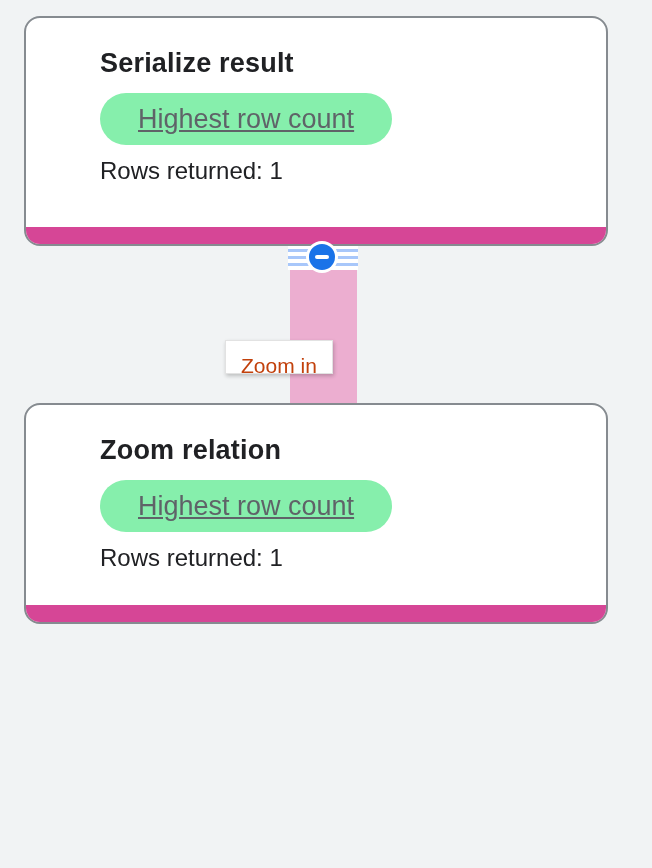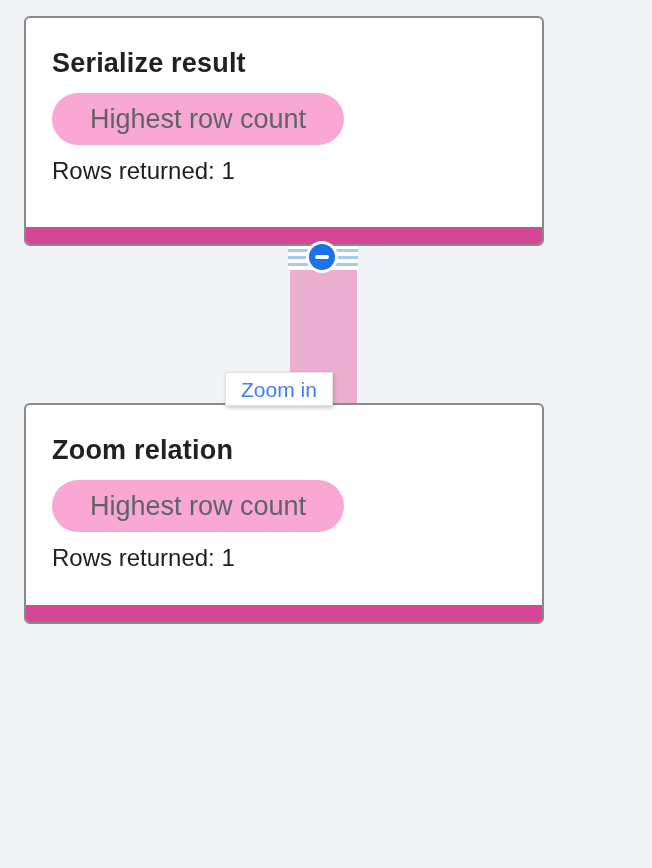--- a/index.html
+++ b/index.html
@@ -14,52 +14,54 @@
   .canvas {
     position: relative;
     width: 652px;
     height: 868px;
   }
 
   
   .node {
     position: absolute;
     left: 24px;
-    width: 520px;
+    width: 584px;
     background: #ffffff;
     border: 2px solid #868b90;
-    border-radius: 6px;
+    border-radius: 16px;
     box-sizing: border-box;
     overflow: hidden;
     z-index: 2;
     cursor: pointer;
+    padding-left: 48px;
   }
   .node-1 { top: 16px;  height: 230px; }
   .node-2 { top: 403px; height: 221px; }
 
   .node-content { padding: 28px 26px 0 26px; }
 
   .node-title {
     font-size: 27px;
     font-weight: 600;
     color: #202124;
     line-height: 34px;
     letter-spacing: 0.2px;
   }
   .badge {
     display: inline-block;
     margin-top: 13px;
     height: 52px;
     line-height: 52px;
     padding: 0 38px;
     border-radius: 26px;
-    background: #f9a8d4;
+    background: #86efac;
     color: #5f6368;
     font-size: 27px;
     white-space: nowrap;
+    text-decoration: underline;
   }
   .rows-line {
     margin-top: 10px;
     font-size: 24px;
     color: #202124;
     line-height: 32px;
   }
   .node-footer {
     position: absolute;
     left: 0; right: 0; bottom: 0;
@@ -127,30 +129,30 @@
     width: 14px;
     height: 4px;
     border-radius: 2px;
     background: #ffffff;
   }
 
   
   .tooltip {
     position: absolute;
     left: 225px;
-    top: 372px;
+    top: 340px;
     height: 34px;
     line-height: 34px;
-    padding: 0 15px;
+    padding: 8px 15px;
     background: #ffffff;
     border: 1px solid #e2e2e2;
     box-sizing: border-box;
     box-shadow: 1px 2px 4px rgba(0,0,0,0.22);
     font-size: 21px;
-    color: #3b82f6;
+    color: #c2410c;
     white-space: nowrap;
     z-index: 5;
   }
 </style>
 </head>
 <body>
 
 <div class="canvas">
 
   <div class="edge-connector"></div>

